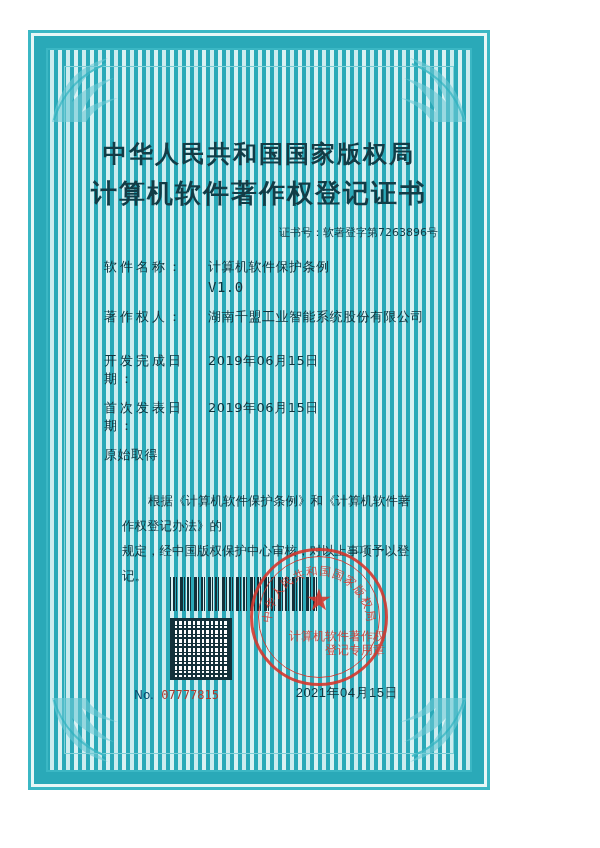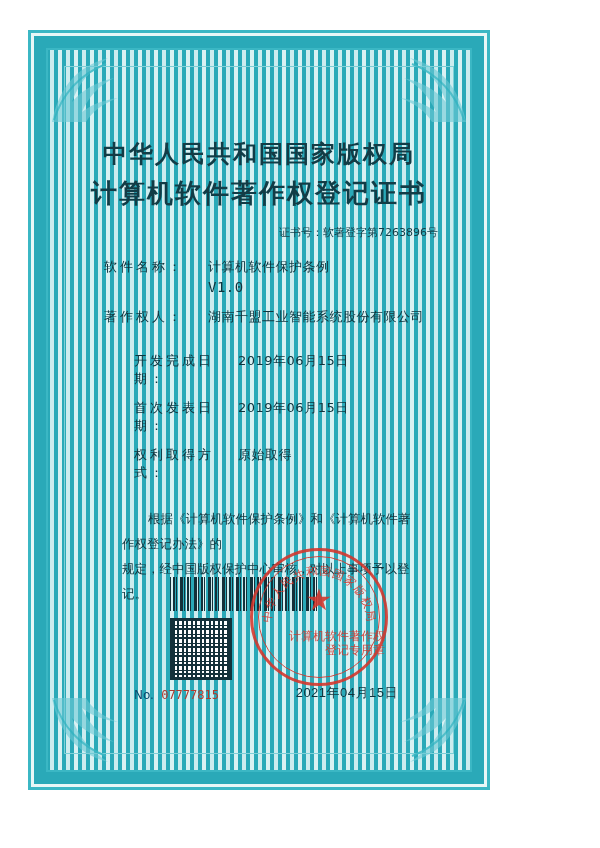--- a/index.html
+++ b/index.html
@@ -130,21 +130,20 @@
   }
   .field-value .ver {
     display: block;
     font-family: "DejaVu Sans Mono", "Liberation Mono", monospace;
     font-size: 14px;
     margin-top: 3px;
   }
 
   .field-block.second {
     margin-top: 26px;
-    margin-left: 30px;
   }
   .field-block.second .field-row {
     margin-bottom: 11px;
   }
 
   .statement {
     margin-top: 24px;
     padding-left: 48px;
     padding-right: 30px;
     font-size: 12.5px;
@@ -310,21 +309,20 @@
     <div class="field-block second">
       <div class="field-row">
         <div class="field-label">开发完成日期：</div>
         <div class="field-value">2019年06月15日</div>
       </div>
       <div class="field-row">
         <div class="field-label">首次发表日期：</div>
         <div class="field-value">2019年06月15日</div>
       </div>
       <div class="field-row">
-        <div class="field-label">权利取得方式：</div>
         <div class="field-value">原始取得</div>
       </div>
     </div>
 
     <div class="statement">
       <p class="indent">根据《计算机软件保护条例》和《计算机软件著作权登记办法》的</p>
       <p>规定，经中国版权保护中心审核，对以上事项予以登记。</p>
     </div>
 
     <div class="codes">

